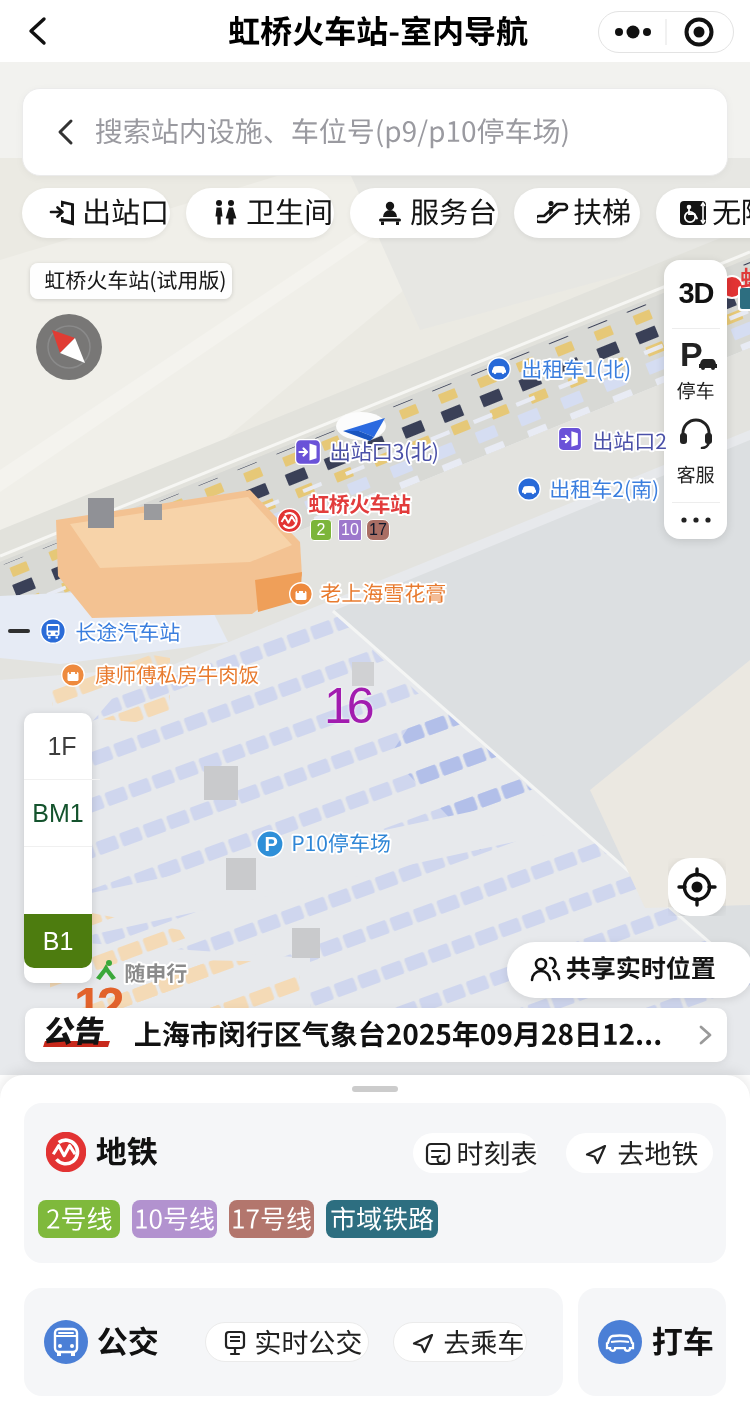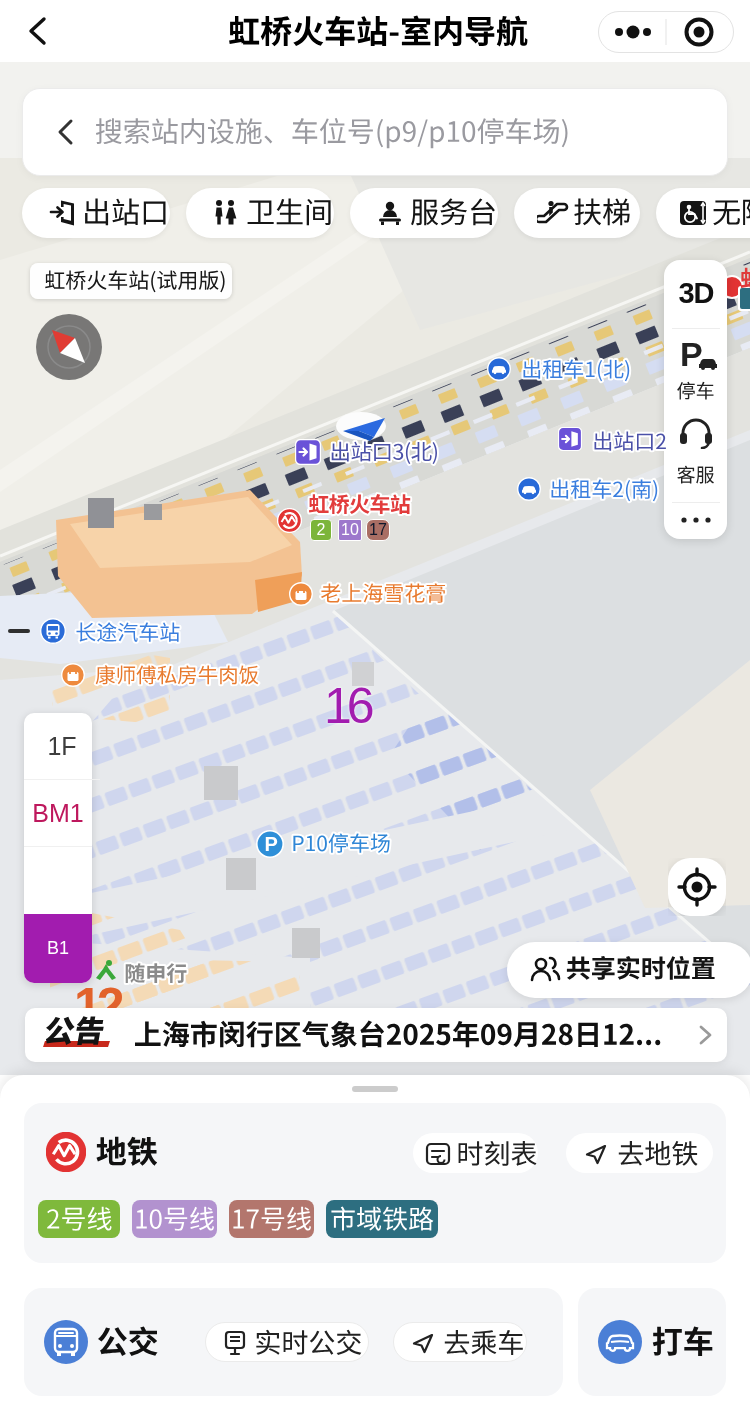--- a/index.html
+++ b/index.html
@@ -337,22 +337,22 @@
 <text x="8.5" y="21" font-family="Liberation Sans" font-size="20" font-weight="bold" fill="#fff">P</text>
 </svg>
 <svg style="position:absolute;left:284px;top:828px;overflow:visible" width="114" height="31">
       <g transform="translate(0,0)">
         <path d="M 2.1 0 H 4.1 V -6.1 H 6.6 C 10 -6.1 12.3 -7.6 12.3 -10.9 C 12.3 -14.2 10 -15.4 6.5 -15.4 H 2.1 ZM 4.1 -7.7 V -13.8 H 6.3 C 9 -13.8 10.3 -13.1 10.3 -10.9 C 10.3 -8.7 9.1 -7.7 6.3 -7.7 Z M 15.1 0 H 23.6 V -1.6 H 20.5 V -15.4 H 19 C 18.2 -14.9 17.2 -14.6 15.8 -14.3 V -13.1 H 18.6 V -1.6 H 15.1 Z M 30.8 0.3 C 33.7 0.3 35.6 -2.4 35.6 -7.7 C 35.6 -13.1 33.7 -15.7 30.8 -15.7 C 27.8 -15.7 26 -13.1 26 -7.7 C 26 -2.4 27.8 0.3 30.8 0.3 ZM 30.8 -1.3 C 29 -1.3 27.8 -3.2 27.8 -7.7 C 27.8 -12.2 29 -14.2 30.8 -14.2 C 32.5 -14.2 33.7 -12.2 33.7 -7.7 C 33.7 -3.2 32.5 -1.3 30.8 -1.3 Z M 46.4 -12.1 H 53.3 V -10.4 H 46.4 ZM 45 -13.3 V -9.2 H 54.8 V -13.3 ZM 43.1 -7.9 V -4.5 H 44.5 V -6.6 H 55.1 V -4.5 H 56.6 V -7.9 ZM 48.4 -17.3 C 48.7 -16.9 49 -16.3 49.3 -15.8 H 43.4 V -14.4 H 56.6 V -15.8 H 51 C 50.7 -16.4 50.3 -17.2 49.9 -17.7 ZM 45 -5 V -3.8 H 49.1 V -0.1 C 49.1 0.1 49 0.2 48.7 0.3 C 48.3 0.3 47.2 0.3 45.9 0.2 C 46.1 0.6 46.3 1.2 46.4 1.6 C 48 1.6 49.1 1.6 49.8 1.4 C 50.5 1.2 50.7 0.8 50.7 -0.1 V -3.8 H 54.7 V -5 ZM 42.1 -17.6 C 41 -14.4 39.2 -11.3 37.3 -9.2 C 37.5 -8.9 38 -8 38.2 -7.7 C 38.8 -8.3 39.4 -9.1 39.9 -10 V 1.7 H 41.4 V -12.3 C 42.2 -13.9 43 -15.5 43.6 -17.2 Z M 61.1 -6.7 C 61.3 -6.9 62.1 -7.1 63.4 -7.1 H 68.2 V -3.9 H 58.9 V -2.3 H 68.2 V 1.7 H 69.9 V -2.3 H 77.4 V -3.9 H 69.9 V -7.1 H 75.6 V -8.5 H 69.9 V -11.8 H 68.2 V -8.5 H 62.9 C 63.7 -9.9 64.7 -11.4 65.5 -13.1 H 77 V -14.6 H 66.3 C 66.7 -15.5 67.1 -16.4 67.4 -17.3 L 65.6 -17.7 C 65.3 -16.7 64.8 -15.6 64.4 -14.6 H 59.2 V -13.1 H 63.7 C 63 -11.6 62.3 -10.5 62 -10 C 61.4 -9.1 61 -8.5 60.5 -8.4 C 60.8 -7.9 61 -7.1 61.1 -6.7 Z M 87.2 -9.1 C 87.4 -9.3 88.1 -9.4 89.1 -9.4 H 90.6 C 89.7 -7.1 88.2 -5.1 86.2 -3.9 L 86 -5.1 L 83.7 -4.3 V -11 H 86 V -12.5 H 83.7 V -17.4 H 82.2 V -12.5 H 79.7 V -11 H 82.2 V -3.7 C 81.1 -3.3 80.2 -3 79.4 -2.7 L 79.9 -1.1 C 81.7 -1.8 84.1 -2.8 86.3 -3.7 L 86.2 -3.8 C 86.6 -3.6 87.1 -3.2 87.4 -3 C 89.4 -4.4 91.1 -6.6 92 -9.4 H 93.8 C 92.5 -4.9 90.1 -1.4 86.6 0.8 C 86.9 1 87.5 1.4 87.8 1.7 C 91.3 -0.7 93.8 -4.4 95.3 -9.4 H 96.7 C 96.3 -3.2 95.9 -0.8 95.3 -0.2 C 95.1 0 94.9 0.1 94.6 0.1 C 94.2 0.1 93.4 0.1 92.6 0 C 92.8 0.4 93 1.1 93 1.5 C 93.9 1.5 94.8 1.6 95.3 1.5 C 95.9 1.4 96.3 1.3 96.7 0.8 C 97.4 -0.1 97.9 -2.7 98.3 -10.1 C 98.3 -10.3 98.3 -10.9 98.3 -10.9 H 89.9 C 92 -12.2 94.2 -13.9 96.4 -15.9 L 95.3 -16.8 L 94.9 -16.7 H 86.5 V -15.2 H 93.2 C 91.4 -13.5 89.4 -12.1 88.7 -11.6 C 87.9 -11.1 87.1 -10.7 86.6 -10.6 C 86.8 -10.2 87.1 -9.5 87.2 -9.1 Z" transform="translate(7.3,23.1)" fill="none" stroke="#fff" stroke-width="4" stroke-linejoin="round"></path>
         <path d="M 2.1 0 H 4.1 V -6.1 H 6.6 C 10 -6.1 12.3 -7.6 12.3 -10.9 C 12.3 -14.2 10 -15.4 6.5 -15.4 H 2.1 ZM 4.1 -7.7 V -13.8 H 6.3 C 9 -13.8 10.3 -13.1 10.3 -10.9 C 10.3 -8.7 9.1 -7.7 6.3 -7.7 Z M 15.1 0 H 23.6 V -1.6 H 20.5 V -15.4 H 19 C 18.2 -14.9 17.2 -14.6 15.8 -14.3 V -13.1 H 18.6 V -1.6 H 15.1 Z M 30.8 0.3 C 33.7 0.3 35.6 -2.4 35.6 -7.7 C 35.6 -13.1 33.7 -15.7 30.8 -15.7 C 27.8 -15.7 26 -13.1 26 -7.7 C 26 -2.4 27.8 0.3 30.8 0.3 ZM 30.8 -1.3 C 29 -1.3 27.8 -3.2 27.8 -7.7 C 27.8 -12.2 29 -14.2 30.8 -14.2 C 32.5 -14.2 33.7 -12.2 33.7 -7.7 C 33.7 -3.2 32.5 -1.3 30.8 -1.3 Z M 46.4 -12.1 H 53.3 V -10.4 H 46.4 ZM 45 -13.3 V -9.2 H 54.8 V -13.3 ZM 43.1 -7.9 V -4.5 H 44.5 V -6.6 H 55.1 V -4.5 H 56.6 V -7.9 ZM 48.4 -17.3 C 48.7 -16.9 49 -16.3 49.3 -15.8 H 43.4 V -14.4 H 56.6 V -15.8 H 51 C 50.7 -16.4 50.3 -17.2 49.9 -17.7 ZM 45 -5 V -3.8 H 49.1 V -0.1 C 49.1 0.1 49 0.2 48.7 0.3 C 48.3 0.3 47.2 0.3 45.9 0.2 C 46.1 0.6 46.3 1.2 46.4 1.6 C 48 1.6 49.1 1.6 49.8 1.4 C 50.5 1.2 50.7 0.8 50.7 -0.1 V -3.8 H 54.7 V -5 ZM 42.1 -17.6 C 41 -14.4 39.2 -11.3 37.3 -9.2 C 37.5 -8.9 38 -8 38.2 -7.7 C 38.8 -8.3 39.4 -9.1 39.9 -10 V 1.7 H 41.4 V -12.3 C 42.2 -13.9 43 -15.5 43.6 -17.2 Z M 61.1 -6.7 C 61.3 -6.9 62.1 -7.1 63.4 -7.1 H 68.2 V -3.9 H 58.9 V -2.3 H 68.2 V 1.7 H 69.9 V -2.3 H 77.4 V -3.9 H 69.9 V -7.1 H 75.6 V -8.5 H 69.9 V -11.8 H 68.2 V -8.5 H 62.9 C 63.7 -9.9 64.7 -11.4 65.5 -13.1 H 77 V -14.6 H 66.3 C 66.7 -15.5 67.1 -16.4 67.4 -17.3 L 65.6 -17.7 C 65.3 -16.7 64.8 -15.6 64.4 -14.6 H 59.2 V -13.1 H 63.7 C 63 -11.6 62.3 -10.5 62 -10 C 61.4 -9.1 61 -8.5 60.5 -8.4 C 60.8 -7.9 61 -7.1 61.1 -6.7 Z M 87.2 -9.1 C 87.4 -9.3 88.1 -9.4 89.1 -9.4 H 90.6 C 89.7 -7.1 88.2 -5.1 86.2 -3.9 L 86 -5.1 L 83.7 -4.3 V -11 H 86 V -12.5 H 83.7 V -17.4 H 82.2 V -12.5 H 79.7 V -11 H 82.2 V -3.7 C 81.1 -3.3 80.2 -3 79.4 -2.7 L 79.9 -1.1 C 81.7 -1.8 84.1 -2.8 86.3 -3.7 L 86.2 -3.8 C 86.6 -3.6 87.1 -3.2 87.4 -3 C 89.4 -4.4 91.1 -6.6 92 -9.4 H 93.8 C 92.5 -4.9 90.1 -1.4 86.6 0.8 C 86.9 1 87.5 1.4 87.8 1.7 C 91.3 -0.7 93.8 -4.4 95.3 -9.4 H 96.7 C 96.3 -3.2 95.9 -0.8 95.3 -0.2 C 95.1 0 94.9 0.1 94.6 0.1 C 94.2 0.1 93.4 0.1 92.6 0 C 92.8 0.4 93 1.1 93 1.5 C 93.9 1.5 94.8 1.6 95.3 1.5 C 95.9 1.4 96.3 1.3 96.7 0.8 C 97.4 -0.1 97.9 -2.7 98.3 -10.1 C 98.3 -10.3 98.3 -10.9 98.3 -10.9 H 89.9 C 92 -12.2 94.2 -13.9 96.4 -15.9 L 95.3 -16.8 L 94.9 -16.7 H 86.5 V -15.2 H 93.2 C 91.4 -13.5 89.4 -12.1 88.7 -11.6 C 87.9 -11.1 87.1 -10.7 86.6 -10.6 C 86.8 -10.2 87.1 -9.5 87.2 -9.1 Z" transform="translate(7.3,23.1)" fill="#2f86d6"></path>
       </g>
     </svg>
 <div class="abs" style="left:24px;top:713px;width:68px;height:270px;background:#fff;border-radius:10px;box-shadow:0 2px 8px rgba(0,0,0,0.15)"></div>
 <div class="abs" style="left:24px;top:713px;width:76px;height:67px;font-size:25px;color:#3d3d3d;display:flex;align-items:center;justify-content:center;border-bottom:1px solid #f0f0f0">1F</div>
-<div class="abs" style="left:24px;top:780px;width:68px;height:67px;font-size:25px;color:#be185d;display:flex;align-items:center;justify-content:center;border-bottom:1px solid #f0f0f0">BM1</div>
-<div class="abs" style="left:24px;top:914px;width:68px;height:69px;background:#a21caf;border-radius:0 0 10px 10px;font-size:18px;color:#fff;display:flex;align-items:center;justify-content:center">B1</div>
+<div class="abs" style="left:24px;top:780px;width:68px;height:67px;font-size:25px;color:#14532d;display:flex;align-items:center;justify-content:center;border-bottom:1px solid #f0f0f0">BM1</div>
+<div class="abs" style="left:24px;top:914px;width:68px;height:54px;background:#4d7c0f;border-radius:0 0 10px 10px;font-size:25px;color:#fff;display:flex;align-items:center;justify-content:center">B1</div>
 
 <svg class="abs" style="left:92px;top:958px" width="30" height="30" viewBox="0 0 30 30">
 <path d="M14 6 l3 5 7 9 -4 2 -6-8 -6 8 -4-2 7-9 Z" fill="#3aa83a"></path>
 <circle cx="17" cy="5" r="3" fill="#3aa83a"></circle>
 </svg>
 <svg style="position:absolute;left:117px;top:958px;overflow:visible" width="77" height="31">
       <g transform="translate(0,0)">
         <path d="M 14 -17.9 C 13.8 -17.1 13.7 -16.4 13.4 -15.7 H 10.6 V -13.6 H 12.6 C 11.9 -12.2 11 -11.1 9.9 -10.2 L 10.2 -10 H 7.1 V -7.9 H 8.6 V -2.6 C 7.8 -2.2 6.9 -1.4 6.1 -0.4 L 7.6 1.8 C 8.2 0.6 8.9 -0.8 9.5 -0.8 C 9.8 -0.8 10.5 -0.2 11.2 0.3 C 12.4 1.1 13.7 1.4 15.5 1.4 C 16.9 1.4 18.9 1.4 20 1.3 C 20 0.7 20.2 -0.5 20.5 -1.1 C 19 -0.8 16.9 -0.7 15.5 -0.7 C 13.9 -0.7 12.6 -1 11.5 -1.7 L 10.7 -2.2 V -9.4 C 11 -9.1 11.3 -8.7 11.5 -8.5 C 11.8 -8.8 12.1 -9.1 12.4 -9.4 V -1.6 H 14.5 V -4.8 H 17.3 V -3.7 C 17.3 -3.5 17.2 -3.4 17 -3.4 C 16.8 -3.4 16.4 -3.4 15.9 -3.4 C 16.1 -2.9 16.4 -2.1 16.5 -1.6 C 17.5 -1.6 18.2 -1.6 18.8 -1.9 C 19.3 -2.2 19.5 -2.7 19.5 -3.6 V -12.3 H 14.4 C 14.6 -12.7 14.8 -13.2 15 -13.6 H 20.2 V -15.7 H 15.7 C 15.9 -16.3 16 -16.9 16.2 -17.5 ZM 14.5 -7.6 H 17.3 V -6.5 H 14.5 ZM 14.5 -9.4 V -10.5 H 17.3 V -9.4 ZM 1.4 -16.9 V 1.9 H 3.6 V -14.7 H 5.1 C 4.8 -13.2 4.3 -11.3 3.9 -9.9 C 5 -8.3 5.2 -6.9 5.2 -5.9 C 5.2 -5.2 5.1 -4.7 4.9 -4.6 C 4.8 -4.4 4.6 -4.4 4.4 -4.4 C 4.2 -4.3 4 -4.3 3.7 -4.4 C 4 -3.8 4.2 -2.9 4.2 -2.3 C 4.6 -2.3 5 -2.3 5.3 -2.3 C 5.8 -2.4 6.1 -2.5 6.4 -2.8 C 7.1 -3.3 7.3 -4.2 7.3 -5.6 C 7.3 -6.9 7.1 -8.4 6 -10.1 C 6.4 -11.4 6.8 -13.1 7.3 -14.7 C 7.9 -13.7 8.6 -12.5 8.9 -11.7 L 10.7 -12.7 C 10.3 -13.7 9.5 -15.1 8.7 -16.1 L 7.5 -15.5 L 7.6 -16.1 L 6.1 -17 L 5.7 -16.9 Z M 25.6 -8.2 H 30.1 V -6 H 25.6 ZM 25.6 -10.5 V -12.6 H 30.1 V -10.5 ZM 37.4 -8.2 V -6 H 32.8 V -8.2 ZM 37.4 -10.5 H 32.8 V -12.6 H 37.4 ZM 30.1 -17.9 V -15 H 23 V -2.4 H 25.6 V -3.5 H 30.1 V 1.9 H 32.8 V -3.5 H 37.4 V -2.5 H 40.1 V -15 H 32.8 V -17.9 Z M 51.4 -16.7 V -14.2 H 61.6 V -16.7 ZM 47.3 -17.9 C 46.3 -16.4 44.3 -14.5 42.5 -13.4 C 43 -12.9 43.6 -11.8 44 -11.3 C 46 -12.7 48.2 -14.8 49.8 -16.8 ZM 50.5 -10.8 V -8.4 H 56.7 V -1.1 C 56.7 -0.8 56.6 -0.7 56.2 -0.7 C 55.8 -0.7 54.4 -0.7 53.2 -0.7 C 53.5 0 53.9 1.1 54 1.8 C 55.9 1.8 57.2 1.8 58.1 1.4 C 59 1 59.3 0.3 59.3 -1 V -8.4 H 62.2 V -10.8 ZM 48.1 -13.3 C 46.8 -10.9 44.5 -8.4 42.3 -7 C 42.8 -6.4 43.7 -5.3 44 -4.8 C 44.6 -5.2 45.2 -5.8 45.8 -6.3 V 1.9 H 48.3 V -9.1 C 49.1 -10.2 49.9 -11.3 50.5 -12.3 Z" transform="translate(7.3,23.1)" fill="none" stroke="#fff" stroke-width="4" stroke-linejoin="round"></path>
         <path d="M 14 -17.9 C 13.8 -17.1 13.7 -16.4 13.4 -15.7 H 10.6 V -13.6 H 12.6 C 11.9 -12.2 11 -11.1 9.9 -10.2 L 10.2 -10 H 7.1 V -7.9 H 8.6 V -2.6 C 7.8 -2.2 6.9 -1.4 6.1 -0.4 L 7.6 1.8 C 8.2 0.6 8.9 -0.8 9.5 -0.8 C 9.8 -0.8 10.5 -0.2 11.2 0.3 C 12.4 1.1 13.7 1.4 15.5 1.4 C 16.9 1.4 18.9 1.4 20 1.3 C 20 0.7 20.2 -0.5 20.5 -1.1 C 19 -0.8 16.9 -0.7 15.5 -0.7 C 13.9 -0.7 12.6 -1 11.5 -1.7 L 10.7 -2.2 V -9.4 C 11 -9.1 11.3 -8.7 11.5 -8.5 C 11.8 -8.8 12.1 -9.1 12.4 -9.4 V -1.6 H 14.5 V -4.8 H 17.3 V -3.7 C 17.3 -3.5 17.2 -3.4 17 -3.4 C 16.8 -3.4 16.4 -3.4 15.9 -3.4 C 16.1 -2.9 16.4 -2.1 16.5 -1.6 C 17.5 -1.6 18.2 -1.6 18.8 -1.9 C 19.3 -2.2 19.5 -2.7 19.5 -3.6 V -12.3 H 14.4 C 14.6 -12.7 14.8 -13.2 15 -13.6 H 20.2 V -15.7 H 15.7 C 15.9 -16.3 16 -16.9 16.2 -17.5 ZM 14.5 -7.6 H 17.3 V -6.5 H 14.5 ZM 14.5 -9.4 V -10.5 H 17.3 V -9.4 ZM 1.4 -16.9 V 1.9 H 3.6 V -14.7 H 5.1 C 4.8 -13.2 4.3 -11.3 3.9 -9.9 C 5 -8.3 5.2 -6.9 5.2 -5.9 C 5.2 -5.2 5.1 -4.7 4.9 -4.6 C 4.8 -4.4 4.6 -4.4 4.4 -4.4 C 4.2 -4.3 4 -4.3 3.7 -4.4 C 4 -3.8 4.2 -2.9 4.2 -2.3 C 4.6 -2.3 5 -2.3 5.3 -2.3 C 5.8 -2.4 6.1 -2.5 6.4 -2.8 C 7.1 -3.3 7.3 -4.2 7.3 -5.6 C 7.3 -6.9 7.1 -8.4 6 -10.1 C 6.4 -11.4 6.8 -13.1 7.3 -14.7 C 7.9 -13.7 8.6 -12.5 8.9 -11.7 L 10.7 -12.7 C 10.3 -13.7 9.5 -15.1 8.7 -16.1 L 7.5 -15.5 L 7.6 -16.1 L 6.1 -17 L 5.7 -16.9 Z M 25.6 -8.2 H 30.1 V -6 H 25.6 ZM 25.6 -10.5 V -12.6 H 30.1 V -10.5 ZM 37.4 -8.2 V -6 H 32.8 V -8.2 ZM 37.4 -10.5 H 32.8 V -12.6 H 37.4 ZM 30.1 -17.9 V -15 H 23 V -2.4 H 25.6 V -3.5 H 30.1 V 1.9 H 32.8 V -3.5 H 37.4 V -2.5 H 40.1 V -15 H 32.8 V -17.9 Z M 51.4 -16.7 V -14.2 H 61.6 V -16.7 ZM 47.3 -17.9 C 46.3 -16.4 44.3 -14.5 42.5 -13.4 C 43 -12.9 43.6 -11.8 44 -11.3 C 46 -12.7 48.2 -14.8 49.8 -16.8 ZM 50.5 -10.8 V -8.4 H 56.7 V -1.1 C 56.7 -0.8 56.6 -0.7 56.2 -0.7 C 55.8 -0.7 54.4 -0.7 53.2 -0.7 C 53.5 0 53.9 1.1 54 1.8 C 55.9 1.8 57.2 1.8 58.1 1.4 C 59 1 59.3 0.3 59.3 -1 V -8.4 H 62.2 V -10.8 ZM 48.1 -13.3 C 46.8 -10.9 44.5 -8.4 42.3 -7 C 42.8 -6.4 43.7 -5.3 44 -4.8 C 44.6 -5.2 45.2 -5.8 45.8 -6.3 V 1.9 H 48.3 V -9.1 C 49.1 -10.2 49.9 -11.3 50.5 -12.3 Z" transform="translate(7.3,23.1)" fill="#8b8b8b"></path>
       </g>

